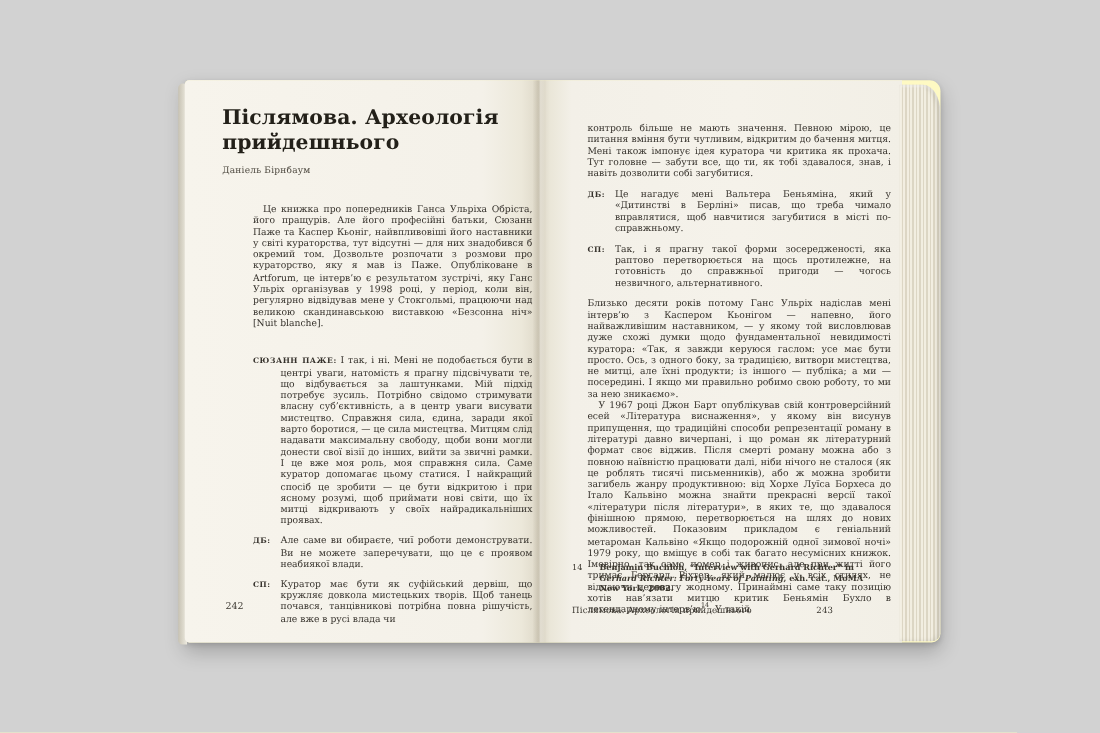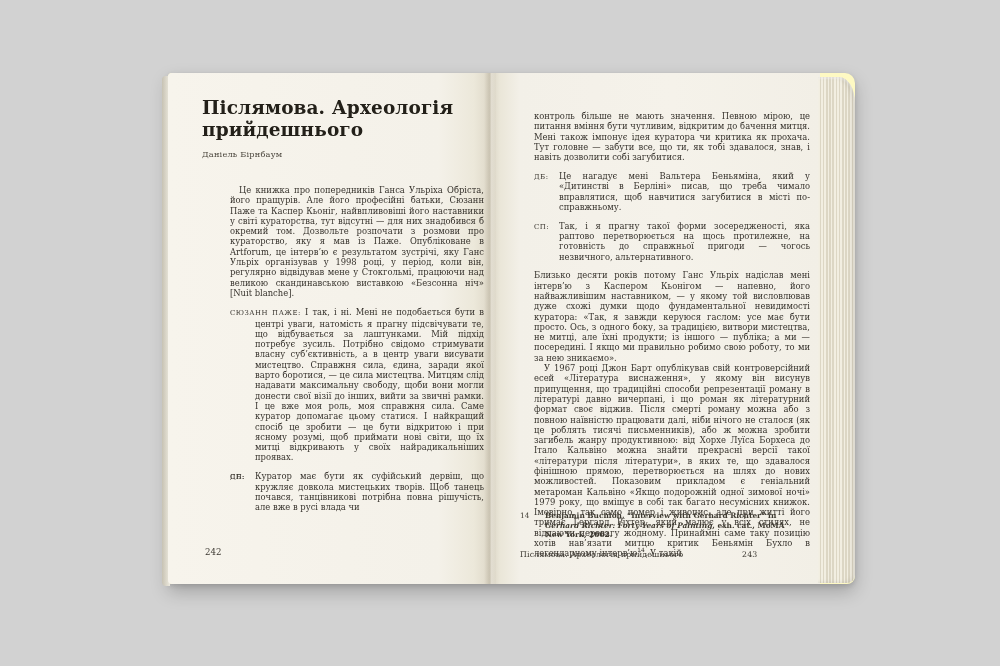--- a/index.html
+++ b/index.html
@@ -57,25 +57,26 @@
     font-size:8.2px; color:#4d483f; letter-spacing:0.2px;
   }
   .text-col-left {
     position:absolute; left:62px; top:112px; width:254px;
     font-size:8.4px; line-height:10.3px; text-align:justify;
   }
   .text-col-right {
     position:absolute; left:44px; top:38px; width:276px;
     font-size:8.4px; line-height:10.3px; text-align:justify;
   }
-  p.intro { text-indent:9px; margin-bottom:9px; }
+  p.intro { text-indent:9px; margin-bottom:24px; }
   .dialog { position:relative; margin-bottom:8.5px; }
   .speaker {
     font-size:6.9px; letter-spacing:0.5px; color:#36322c;
     font-family:"DejaVu Serif","Liberation Serif",serif;
+    font-weight:bold;
   }
   .dialog.inline-label { padding-left:25px; text-indent:-25px; }
   .dialog.abs-label { padding-left:25px; }
   .dialog.abs-label .speaker { position:absolute; left:0; top:1px; }
   p.essay { margin:0; }
   p.essay-indent { text-indent:10px; }
   p.cont { margin-bottom:8.5px; }
   sup.fn-ref { font-size:5.8px; vertical-align:super; line-height:0; }
 
   .folio-left {
@@ -110,20 +111,21 @@
         <p class="intro">Це книжка про попередників Ганса Ульріха Обріста, його пращурів. Але його професійні батьки, Сюзанн Паже та Каспер Кьоніг, найвпливовіші його наставники у світі кураторства, тут відсутні — для них знадобився б окремий том. Дозвольте розпочати з розмови про кураторство, яку я мав із Паже. Опубліковане в Artforum, це інтерв’ю є результатом зустрічі, яку Ганс Ульріх організував у 1998 році, у період, коли він, регулярно відвідував мене у Стокгольмі, працюючи над великою скандинавською виставкою «Безсонна ніч» [Nuit blanche].</p>
 
 
         <div class="dialog inline-label">
           <span class="speaker">СЮЗАНН ПАЖЕ:</span>
           <span class="utterance">І так, і ні. Мені не подобається бути в центрі уваги, натомість я прагну підсвічувати те, що відбувається за лаштунками. Мій підхід потребує зусиль. Потрібно свідомо стримувати власну суб’єктивність, а в центр уваги висувати мистецтво. Справжня сила, єдина, заради якої варто боротися, — це сила мистецтва. Митцям слід надавати максимальну свободу, щоби вони могли донести свої візії до інших, вийти за звичні рамки. І це вже моя роль, моя справжня сила. Саме куратор допомагає цьому статися. І найкращий спосіб це зробити — це бути відкритою і при ясному розумі, щоб приймати нові світи, що їх митці відкривають у своїх найрадикальніших проявах.</span>
         </div>
 
         <div class="dialog abs-label">
           <span class="speaker">ДБ:</span>
+          <span class="utterance">Але саме ви обираєте, чиї роботи демонструвати. Ви не можете заперечувати, що це є проявом неабиякої влади.</span>
         </div>
 
         <div class="dialog abs-label">
           <span class="speaker">СП:</span>
           <span class="utterance">Куратор має бути як суфійський дервіш, що кружляє довкола мистецьких творів. Щоб танець почався, танцівникові потрібна повна рішучість, але вже в русі влада чи</span>
         </div>
       </div>
 
       <div class="folio-left">242</div>
     </div>

